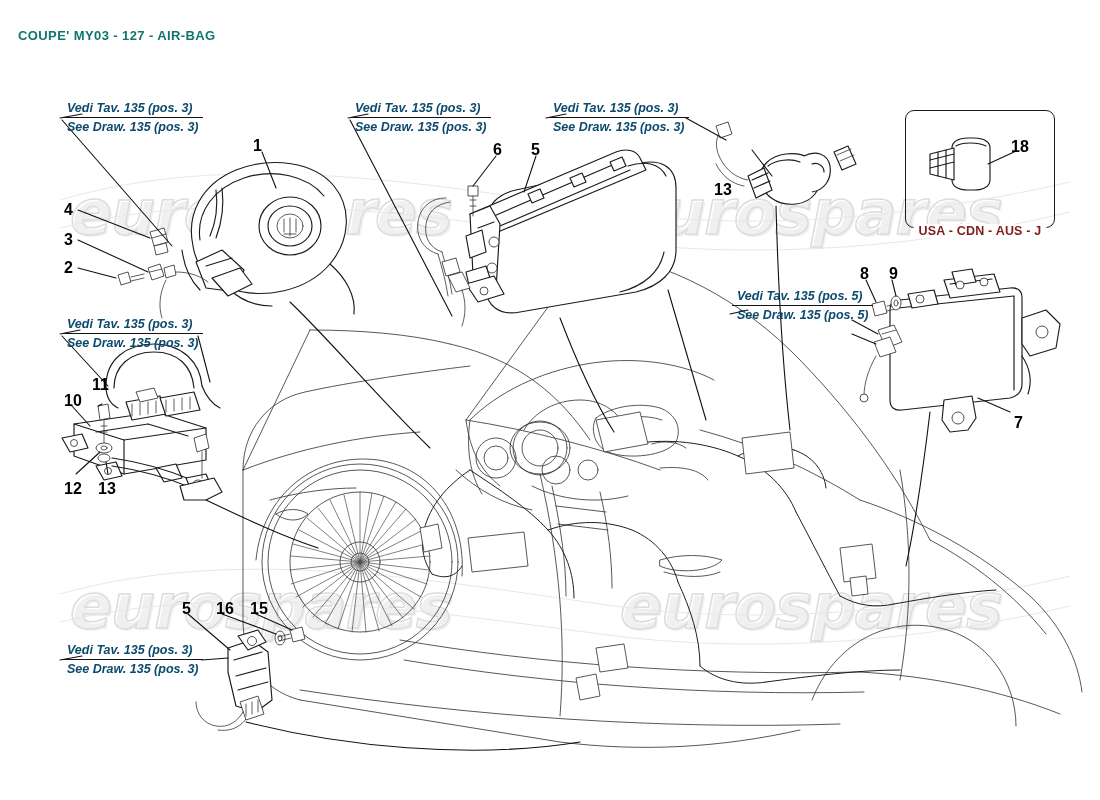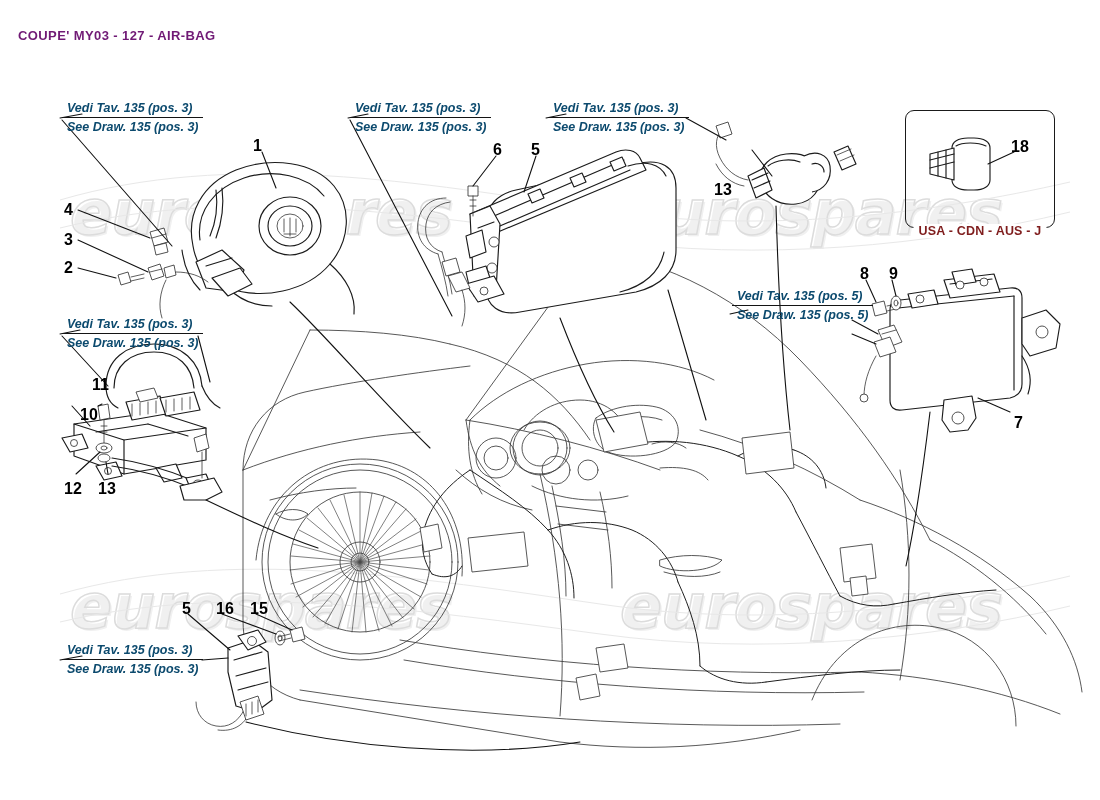--- a/index.html
+++ b/index.html
@@ -21,21 +21,21 @@
 
   
   #sheet-title {
     position: absolute;
     left: 18px;
     top: 28px;
     font-family: "Liberation Sans", sans-serif;
     font-size: 13px;
     font-weight: bold;
     letter-spacing: 0.4px;
-    color: #701a75;
+    color: #0f766e;
     white-space: nowrap;
   }
 
   
   .wm {
     position: absolute;
     font-family: "DejaVu Sans", sans-serif;
     font-weight: bold;
     font-style: italic;
     font-size: 62px;
@@ -605,21 +605,21 @@
   <div id="callout-layer">
       <div class="num" style="left: 253px; top: 137px;">1</div>
       <div class="num" style="left: 64px; top: 259px;">2</div>
       <div class="num" style="left: 64px; top: 231px;">3</div>
       <div class="num" style="left: 64px; top: 201px;">4</div>
       <div class="num" style="left: 531px; top: 141px;">5</div>
       <div class="num" style="left: 493px; top: 141px;">6</div>
       <div class="num" style="left: 1014px; top: 414px;">7</div>
       <div class="num" style="left: 860px; top: 265px;">8</div>
       <div class="num" style="left: 889px; top: 265px;">9</div>
-      <div class="num" style="left: 64px; top: 406px; margin-left: 16px;">10</div>
+      <div class="num" style="left: 64px; top: 392px;">10</div>
       <div class="num" style="left: 92px; top: 376px;">11</div>
       <div class="num" style="left: 64px; top: 480px;">12</div>
       <div class="num" style="left: 714px; top: 136px; margin-top: 45px;">13</div>
       <div class="num" style="left: 182px; top: 600px;">5</div>
       <div class="num" style="left: 250px; top: 600px;">15</div>
       <div class="num" style="left: 216px; top: 600px;">16</div>
       <div class="num" style="left: 98px; top: 480px;">13</div>
       <div class="num" style="left: 1011px; top: 138px;">18</div>
     </div>
 

